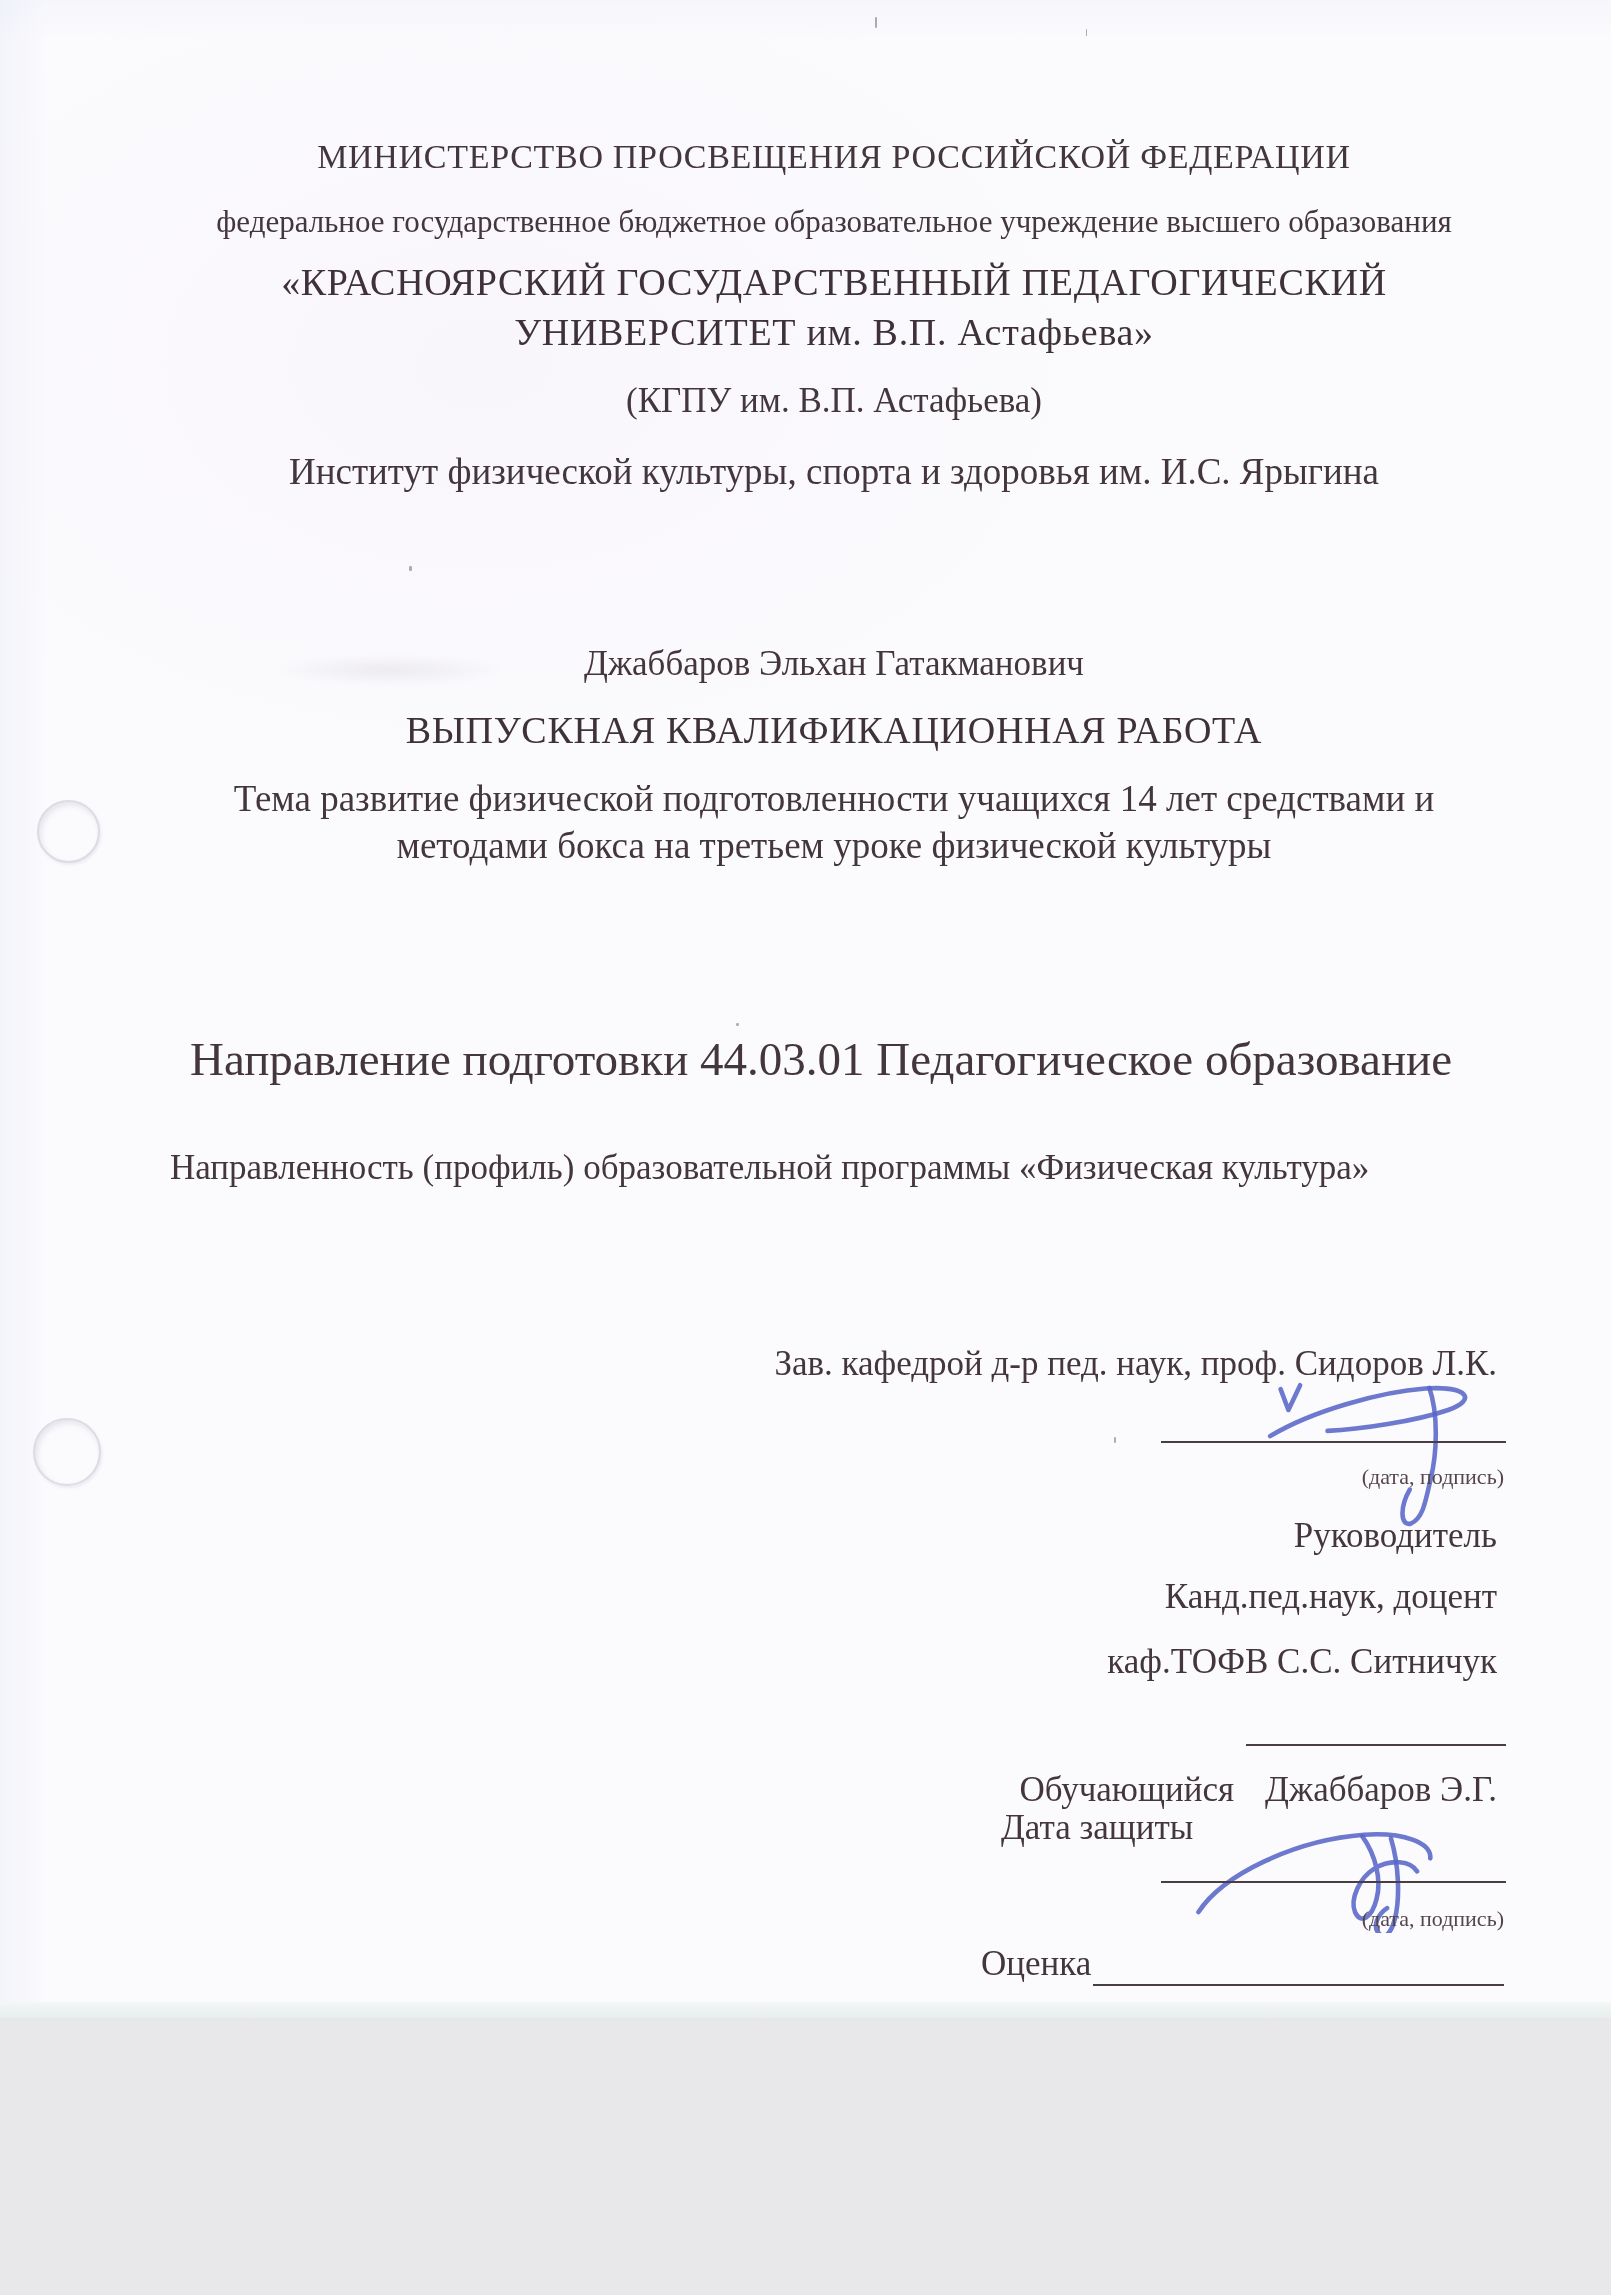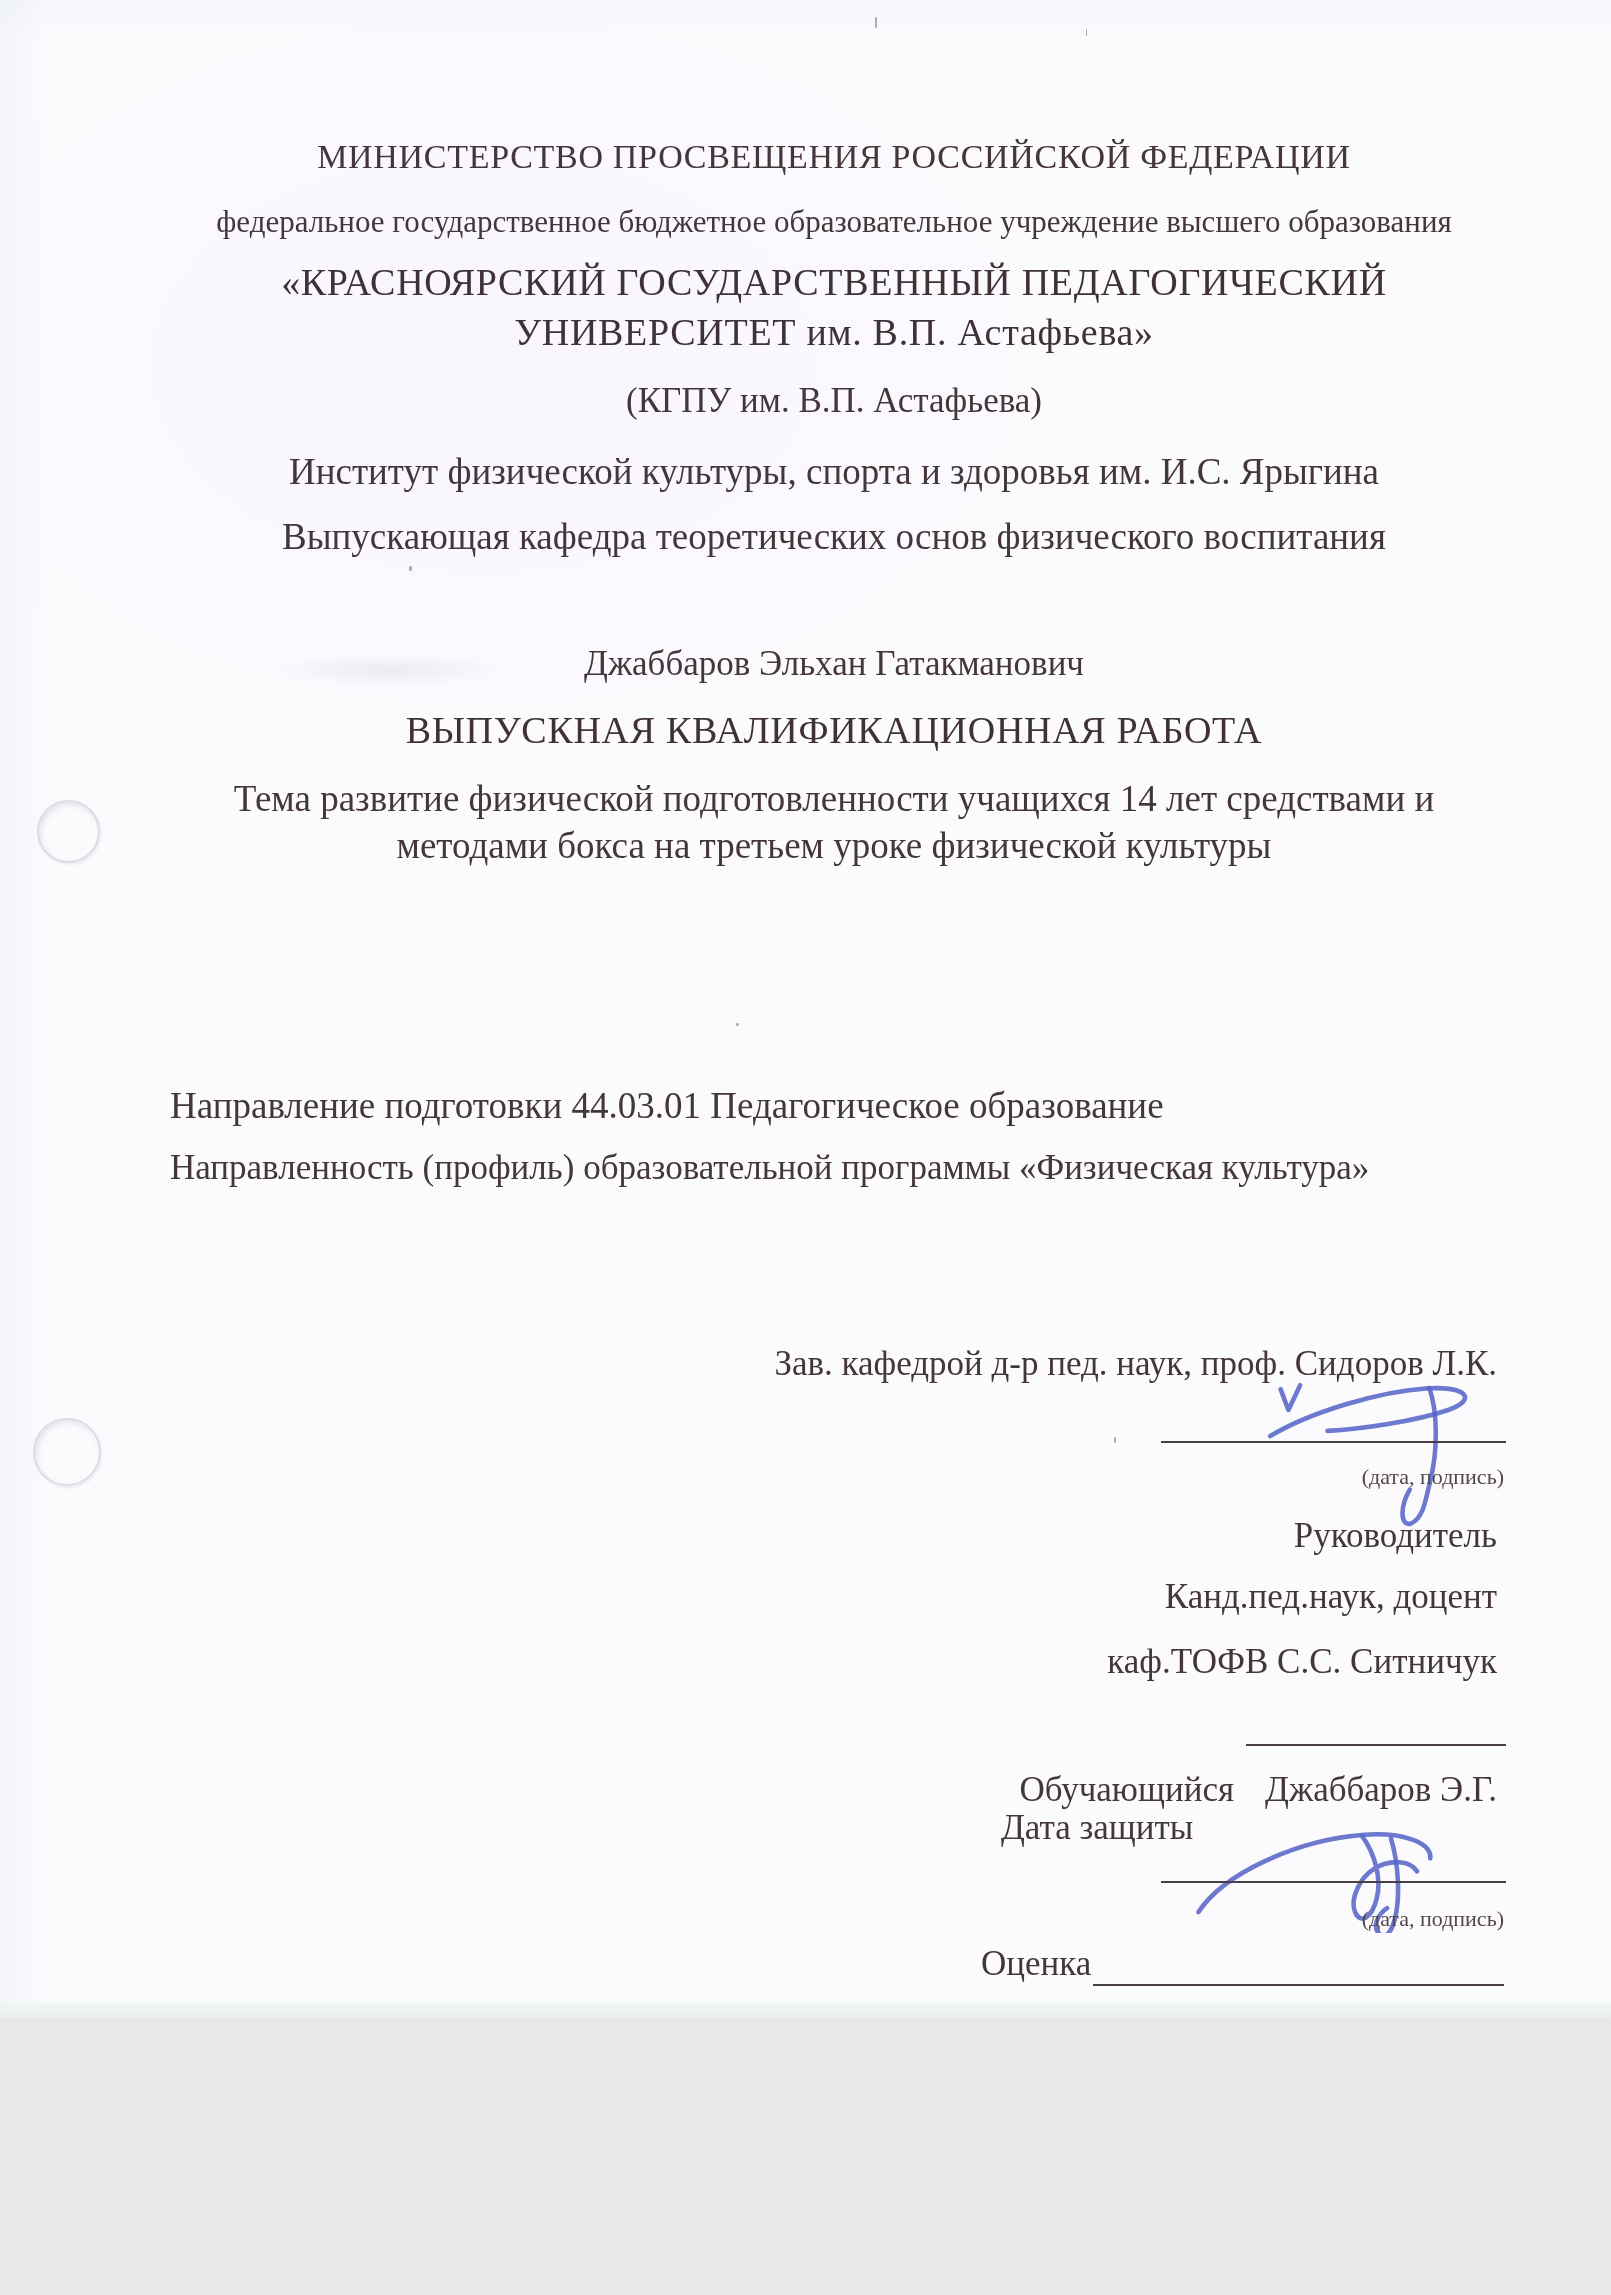--- a/index.html
+++ b/index.html
@@ -56,32 +56,31 @@
   <div class="line" style="top:204px; font-size:31px;">федеральное государственное бюджетное образовательное учреждение высшего образования</div>
 
   <div class="line caps" style="top:260px; font-size:38px; color:#3e3138;">«КРАСНОЯРСКИЙ ГОСУДАРСТВЕННЫЙ ПЕДАГОГИЧЕСКИЙ</div>
 
   <div class="line caps" style="top:310px; font-size:38px; color:#3e3138;">УНИВЕРСИТЕТ им. В.П. Астафьева»</div>
 
   <div class="line" style="top:381px; font-size:35px;">(КГПУ им. В.П. Астафьева)</div>
 
   <div class="line" style="top:450px; font-size:37px;">Институт физической культуры, спорта и здоровья им. И.С. Ярыгина</div>
 
-  <div class="line" style="top:515px; font-size:37px;">Выпускающая кафедра теоретических основ физического воспитания</div>
 
   <div class="smudge"></div>
 
   <div class="line caps" style="top:708px; font-size:38px; color:#3e3138;">ВЫПУСКНАЯ КВАЛИФИКАЦИОННАЯ РАБОТА</div>
 
   <div class="line" style="top:644px; font-size:35px;">Джаббаров Эльхан Гатакманович</div>
 
   <div class="line" style="top:777px; font-size:37px;">Тема развитие физической подготовленности учащихся 14 лет средствами и</div>
   <div class="line" style="top:824px; font-size:37px;">методами бокса на третьем уроке физической культуры</div>
 
-  <div class="line left" style="top:1084px; font-size:37px;">Направление подготовки 44.03.01 Педагогическое образование</div>
+  <div class="line left" style="top:1032px; font-size:47px;margin-left:20px;">Направление подготовки 44.03.01 Педагогическое образование</div>
 
   <div class="line left" style="top:1148px; font-size:35px;">Направленность (профиль) образовательной программы «Физическая культура»</div>
 
 
   <div class="rblk" style="top:1344px; font-size:35px;">Зав. кафедрой д-р пед. наук, проф. Сидоров Л.К.</div>
 
   <svg class="sig" style="left:1262px; top:1380px;" width="255" height="150" viewBox="0 0 390 230">
     <path d="M28,14 L40,46 L58,8"></path>
     <path d="M12,86 C75,48 180,18 250,13 C315,9 330,30 285,46 C235,63 150,76 100,78"></path>
     <path d="M256,12 C270,52 268,112 258,152 C250,188 246,212 228,220 C212,225 210,196 226,168"></path>

